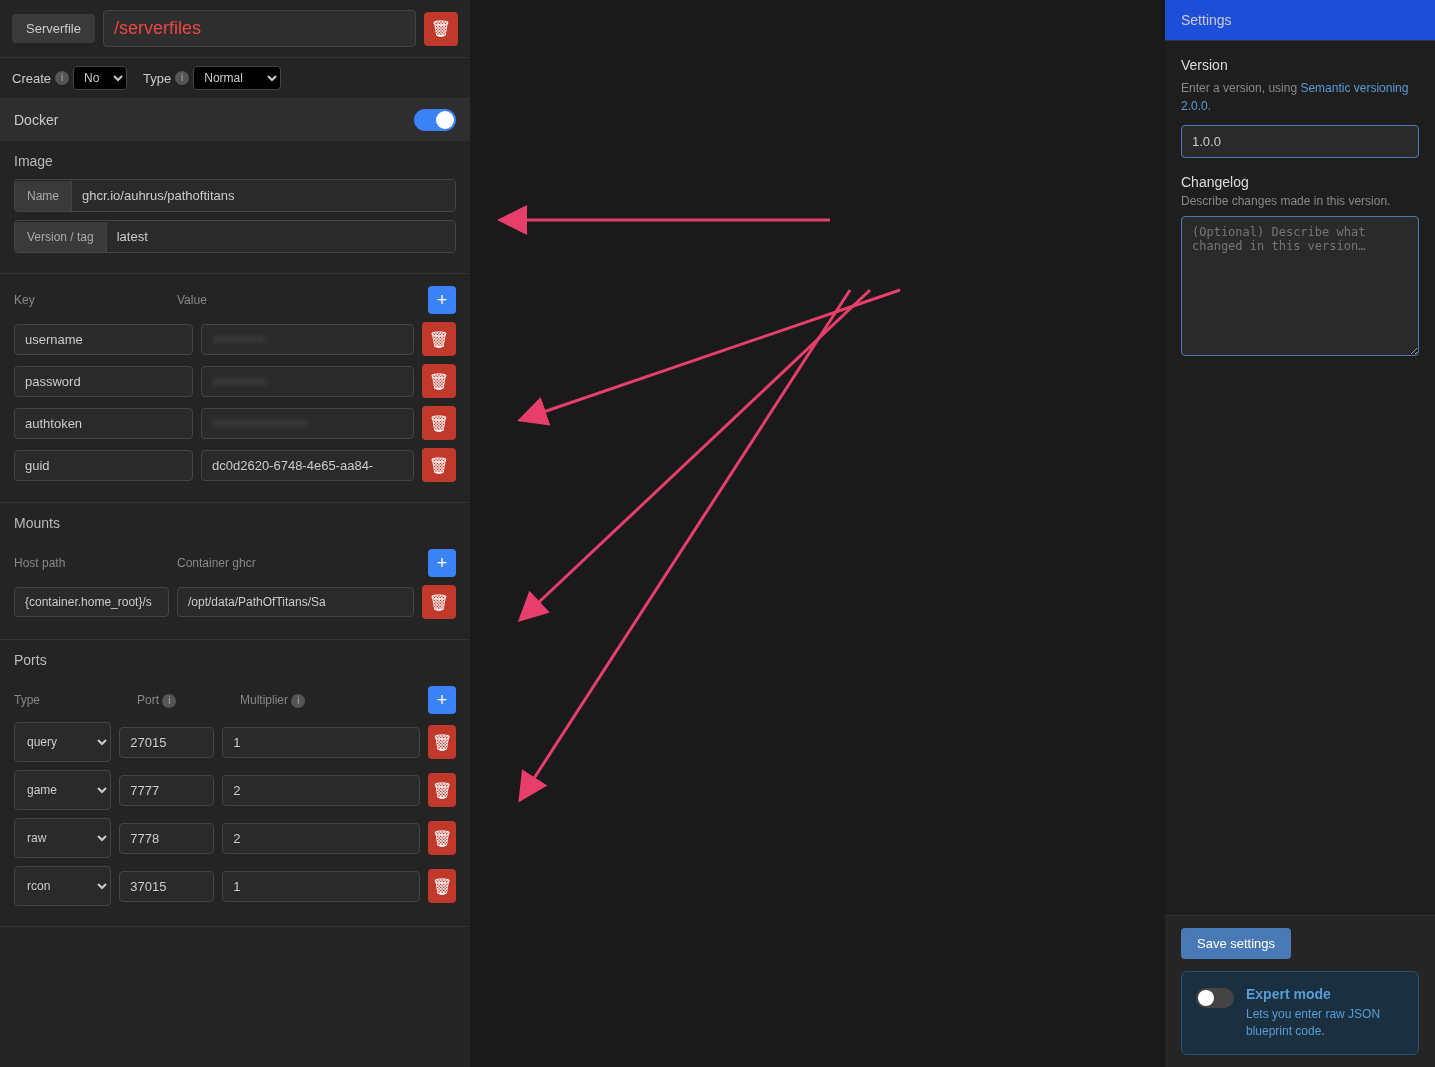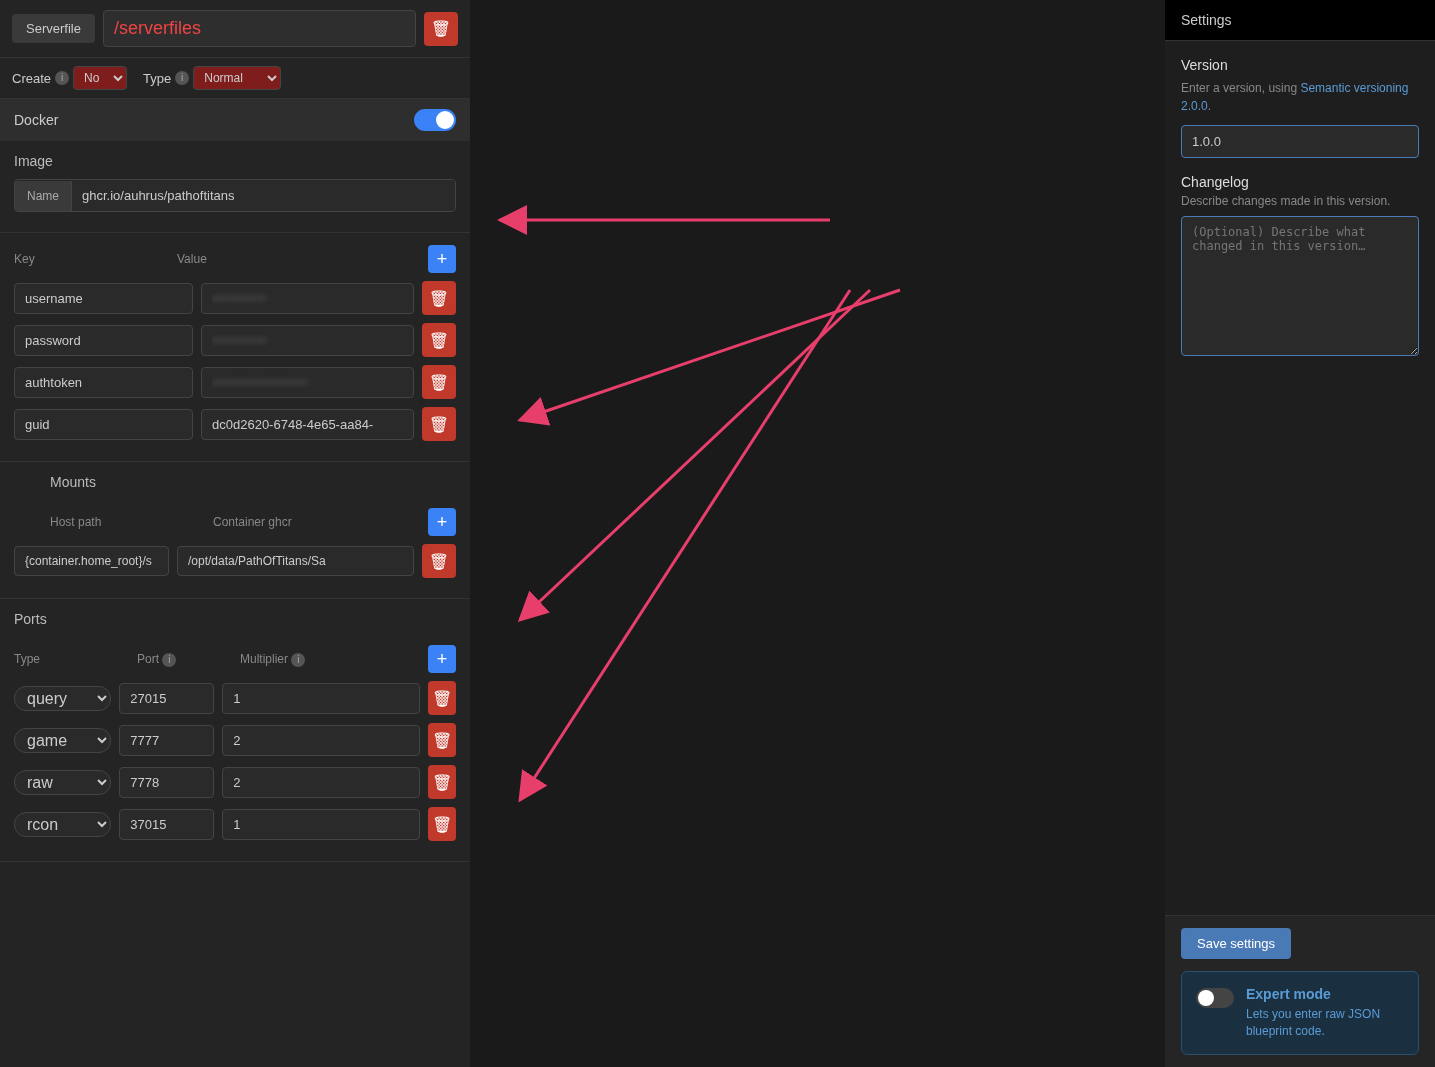--- a/index.html
+++ b/index.html
@@ -89,21 +89,21 @@
       height: 14px;
       border-radius: 50%;
       background: #555;
       color: #aaa;
       font-size: 10px;
       text-align: center;
       line-height: 14px;
       cursor: default;
     }
     .select-small {
-      background: #7f1d1d;
+      background: #000000;
       border: 1px solid #444;
       color: #ccc;
       padding: 3px 6px;
       border-radius: 4px;
       font-size: 12px;
       cursor: pointer;
     }
 
     
     .docker-header {
@@ -232,21 +232,20 @@
       font-size: 13px;
       text-shadow: 0 0 6px rgba(200,200,200,0.4);
     }
 
     
     .mounts-header-row {
       display: flex;
       align-items: center;
       justify-content: space-between;
       margin-bottom: 8px;
-      margin-left: 36px;
     }
     .mounts-cols {
       display: flex;
       gap: 8px;
       font-size: 12px;
       color: #888;
     }
     .mount-col-host { width: 155px; }
     .mount-col-container { flex: 1; }
     .mount-row {
@@ -287,23 +286,23 @@
       display: flex;
       align-items: center;
       gap: 8px;
       margin-bottom: 8px;
     }
     .port-type-select {
       width: 115px;
       background: #2a2a2a;
       border: 1px solid #444;
       color: #ccc;
-      padding: 2px 8px;
-      border-radius: 12px;
-      font-size: 16px;
+      padding: 11px 8px;
+      border-radius: 4px;
+      font-size: 12px;
       cursor: pointer;
     }
     .port-input {
       width: 95px;
       background: #2a2a2a;
       border: 1px solid #444;
       color: #ccc;
       padding: 7px 10px;
       border-radius: 4px;
       font-size: 13px;
@@ -333,21 +332,21 @@
 
     
     .right-panel {
       width: 270px;
       background: #1e1e1e;
       flex-shrink: 0;
       display: flex;
       flex-direction: column;
     }
     .settings-header {
-      background: #000000;
+      background: #1d4ed8;
       padding: 12px 16px;
       font-size: 14px;
       color: #ccc;
       border-bottom: 1px solid #333;
     }
     .settings-body {
       padding: 16px;
       flex: 1;
     }
     .settings-section-title {
@@ -500,20 +499,24 @@
         <span class="toggle-slider"></span>
       </label>
     </div>
 
     <div class="section">
       <div class="section-title">Image</div>
       <div class="image-row">
         <span class="image-label">Name</span>
         <input class="image-input" type="text" value="ghcr.io/auhrus/pathoftitans" style="">
       </div>
+      <div class="image-row">
+        <span class="image-label">Version / tag</span>
+        <input class="image-input" type="text" value="latest" style="">
+      </div>
     </div>
 
     <div class="section">
       <div class="env-header">
         <div class="env-cols">
           <span class="env-col-key">Key</span>
           <span class="env-col-val">Value</span>
         </div>
         <button class="add-btn">+</button>
       </div>

